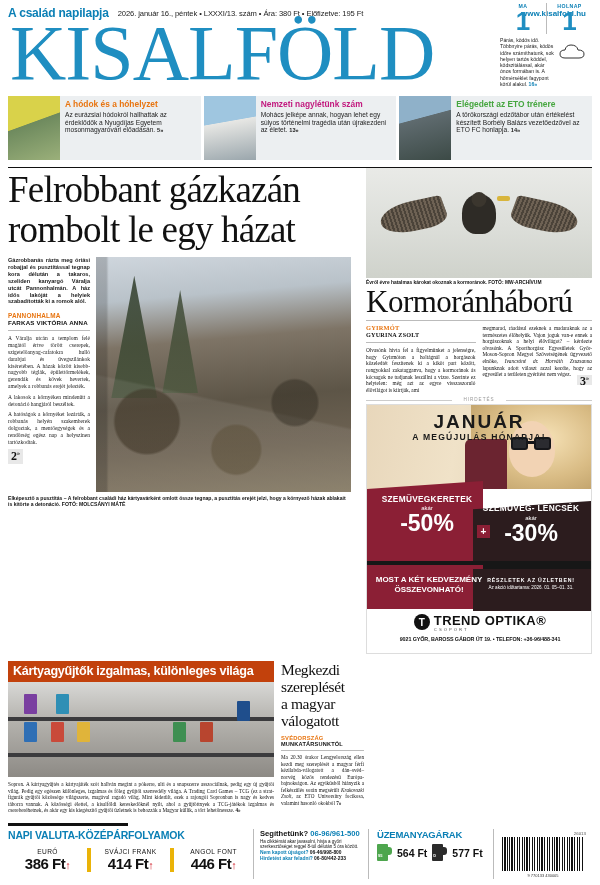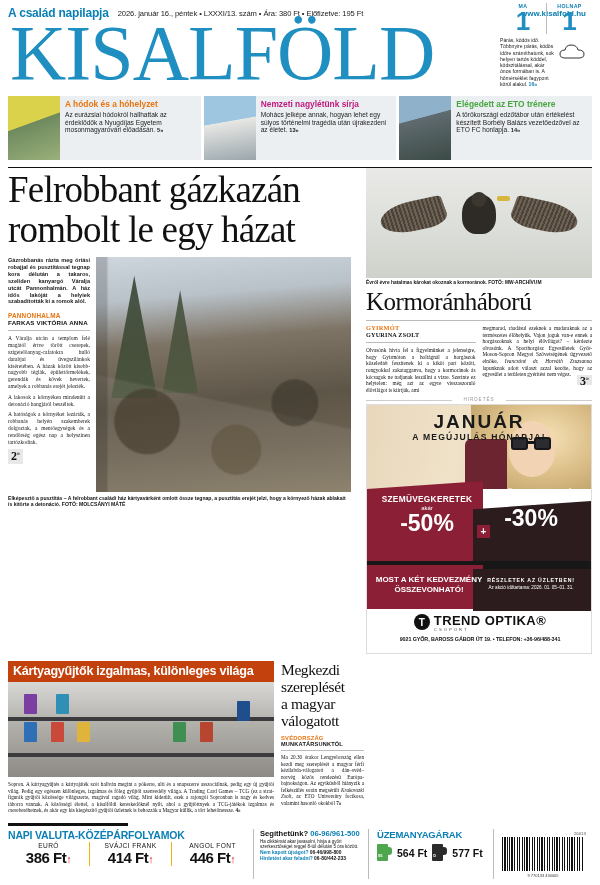--- a/index.html
+++ b/index.html
@@ -76,21 +76,21 @@
               font-family:"Liberation Serif", serif; }
   .jumpbadge { display:inline-block; background:#e8e8e8; font-family:"Liberation Serif",serif;
                font-weight:bold; font-size:12px; padding:0 3px; margin-top:4px; }
   .jumpbadge sup { font-size:6px; }
   .photo-main { flex:1; height:235px; position:relative; overflow:hidden; background:#8a8276; }
   .caption { font-size:5.1px; line-height:6.2px; font-weight:bold; margin-top:3px; color:#111; }
 
   
   .bird-photo { width:100%; height:110px; background:#e8e9e6; position:relative; overflow:hidden; }
   .rt-caption { font-size:4.9px; font-weight:bold; margin-top:2px; line-height:6px; }
-  .rt-head { font-family:"Liberation Serif", serif; font-size:25px; line-height:27px;
+  .rt-head { font-family:"Liberation Serif", serif; font-size:31px; line-height:27px;
              letter-spacing:-0.5px; margin-top:2px; }
   .rt-rule { border-top:1px solid #bbb; margin:5px 0 4px; }
   .rt-cols { display:flex; gap:7px; }
   .rt-col { flex:1; font-size:5.3px; line-height:6.6px; text-align:justify;
             font-family:"Liberation Serif", serif; }
   .rt-col .ital { font-style:italic; }
   .promo { display:flex; margin-top:7px; height:26px; }
   .promo-l { flex:1; background:#27a3dd; color:#fff; font-size:6.6px; font-weight:bold;
              display:flex; align-items:center; justify-content:center; text-align:center; line-height:8px; padding:0 4px; }
   .promo-r { width:82px; background:#f07c1a; color:#fff; font-weight:bold; font-size:12.5px;
@@ -118,21 +118,21 @@
              font-size:8.6px; font-weight:bold; letter-spacing:1.2px; color:#1a1a1a; }
   .ad-mid { position:relative; height:86px; background:#fff; }
   .ad-red { position:absolute; left:0; top:0; width:116px; height:86px; background:#8b1f35;
             transform:skewY(-4deg); transform-origin:left top; }
   .ad-dark { position:absolute; right:0; top:12px; width:118px; height:74px; background:#2c1c1e;
              transform:skewY(-4deg); transform-origin:right top; }
   .ad-red-txt { position:absolute; left:8px; top:5px; width:104px; color:#fff; text-align:center; }
   .ad-red-txt .t1 { font-size:8.3px; font-weight:bold; letter-spacing:0.3px; }
   .ad-red-txt .t2 { font-size:6px; margin-top:1px; }
   .ad-red-txt .t3 { font-size:23px; font-weight:bold; line-height:24px; }
-  .ad-dark-txt { position:absolute; right:6px; top:0; width:108px; color:#fff; text-align:center; }
+  .ad-dark-txt { position:absolute; right:6px; top:15px; width:108px; color:#fff; text-align:center; }
   .ad-dark-txt .t1 { font-size:8.3px; font-weight:bold; line-height:9.5px; letter-spacing:0.3px; }
   .ad-dark-txt .t2 { font-size:6px; margin-top:1px; }
   .ad-dark-txt .t3 { font-size:23px; font-weight:bold; line-height:24px; }
   .ad-plus { position:absolute; left:110px; top:36px; width:13px; height:13px; background:#8b1f35;
              color:#fff; font-size:10px; font-weight:bold; display:flex; align-items:center;
              justify-content:center; z-index:5; }
   .ad-combo { position:absolute; left:8px; top:86px; width:108px; color:#fff; text-align:center;
               font-size:8px; font-weight:bold; line-height:10px; z-index:4; }
   .ad-combo-bg { position:absolute; left:0; top:76px; width:116px; height:44px; background:#8b1f35; z-index:3; }
   .ad-details { position:absolute; right:8px; top:88px; width:104px; color:#fff; text-align:center; z-index:4; }
@@ -174,23 +174,23 @@
   .bm-rule { border-top:1px solid #bbb; margin:3px 0; }
   .bm-text { font-size:5.2px; line-height:6.5px; text-align:justify; font-family:"Liberation Serif", serif; }
   .bm-text .ital { font-style:italic; }
 
   
   .footer { position:absolute; left:8px; right:8px; bottom:6px; height:56px; }
   .foot-topline { width:120px; border-top:3px solid #111; margin-bottom:3px; }
   .foot-inner { display:flex; height:50px; }
   .f-cur { width:245px; }
   .f-cur-h { color:#0a7fb5; font-weight:bold; font-size:10.5px; letter-spacing:-0.2px; }
-  .f-cur-row { display:flex; margin-top:1px; }
+  .f-cur-row { display:flex; margin-top:7px; }
   .f-cur-cell { flex:1; text-align:center; }
-  .f-cur-cell + .f-cur-cell { border-left:1px solid #eab308; }
+  .f-cur-cell + .f-cur-cell { border-left:4px solid #eab308; }
   .f-cur-lbl { font-size:6.6px; letter-spacing:0.4px; }
   .f-cur-val { font-size:15px; font-weight:bold; letter-spacing:-0.5px; }
   .f-cur-val .u { color:#d0202a; font-weight:normal; font-size:11px; }
   .f-help { width:115px; border-left:1px solid #bbb; padding-left:6px; }
   .f-help .h1 { font-size:7.6px; font-weight:bold; }
   .f-help .h1 .tel { color:#0a7fb5; }
   .f-help .h2 { font-size:4.5px; line-height:5.4px; margin-top:1px; }
   .f-help .h3 { font-size:4.9px; font-weight:bold; line-height:6px; }
   .f-help .h3 .lb { color:#0a7fb5; }
   .f-fuel { width:125px; border-left:1px solid #bbb; padding-left:8px; }
@@ -290,21 +290,21 @@
             <span class="pg">5»</span>
           </div>
         </div>
       </div>
     </div>
     <div class="teaser">
       <div class="rule bg-magenta"></div>
       <div class="inner">
         <div class="tz-img ph-teaser2"></div>
         <div class="tz-txt">
-          <div class="tz-h c-magenta">Nemzeti nagylétünk sírja</div>
+          <div class="tz-h c-magenta">Nemzeti nagylétünk szám</div>
           <div class="tz-p">
             <span>Mohács jelképe annak, hogyan lehet egy súlyos történelmi tragédia után újrakezdeni az életet.</span>
             <span class="pg">13»</span>
           </div>
         </div>
       </div>
     </div>
     <div class="teaser">
       <div class="rule bg-green"></div>
       <div class="inner">

